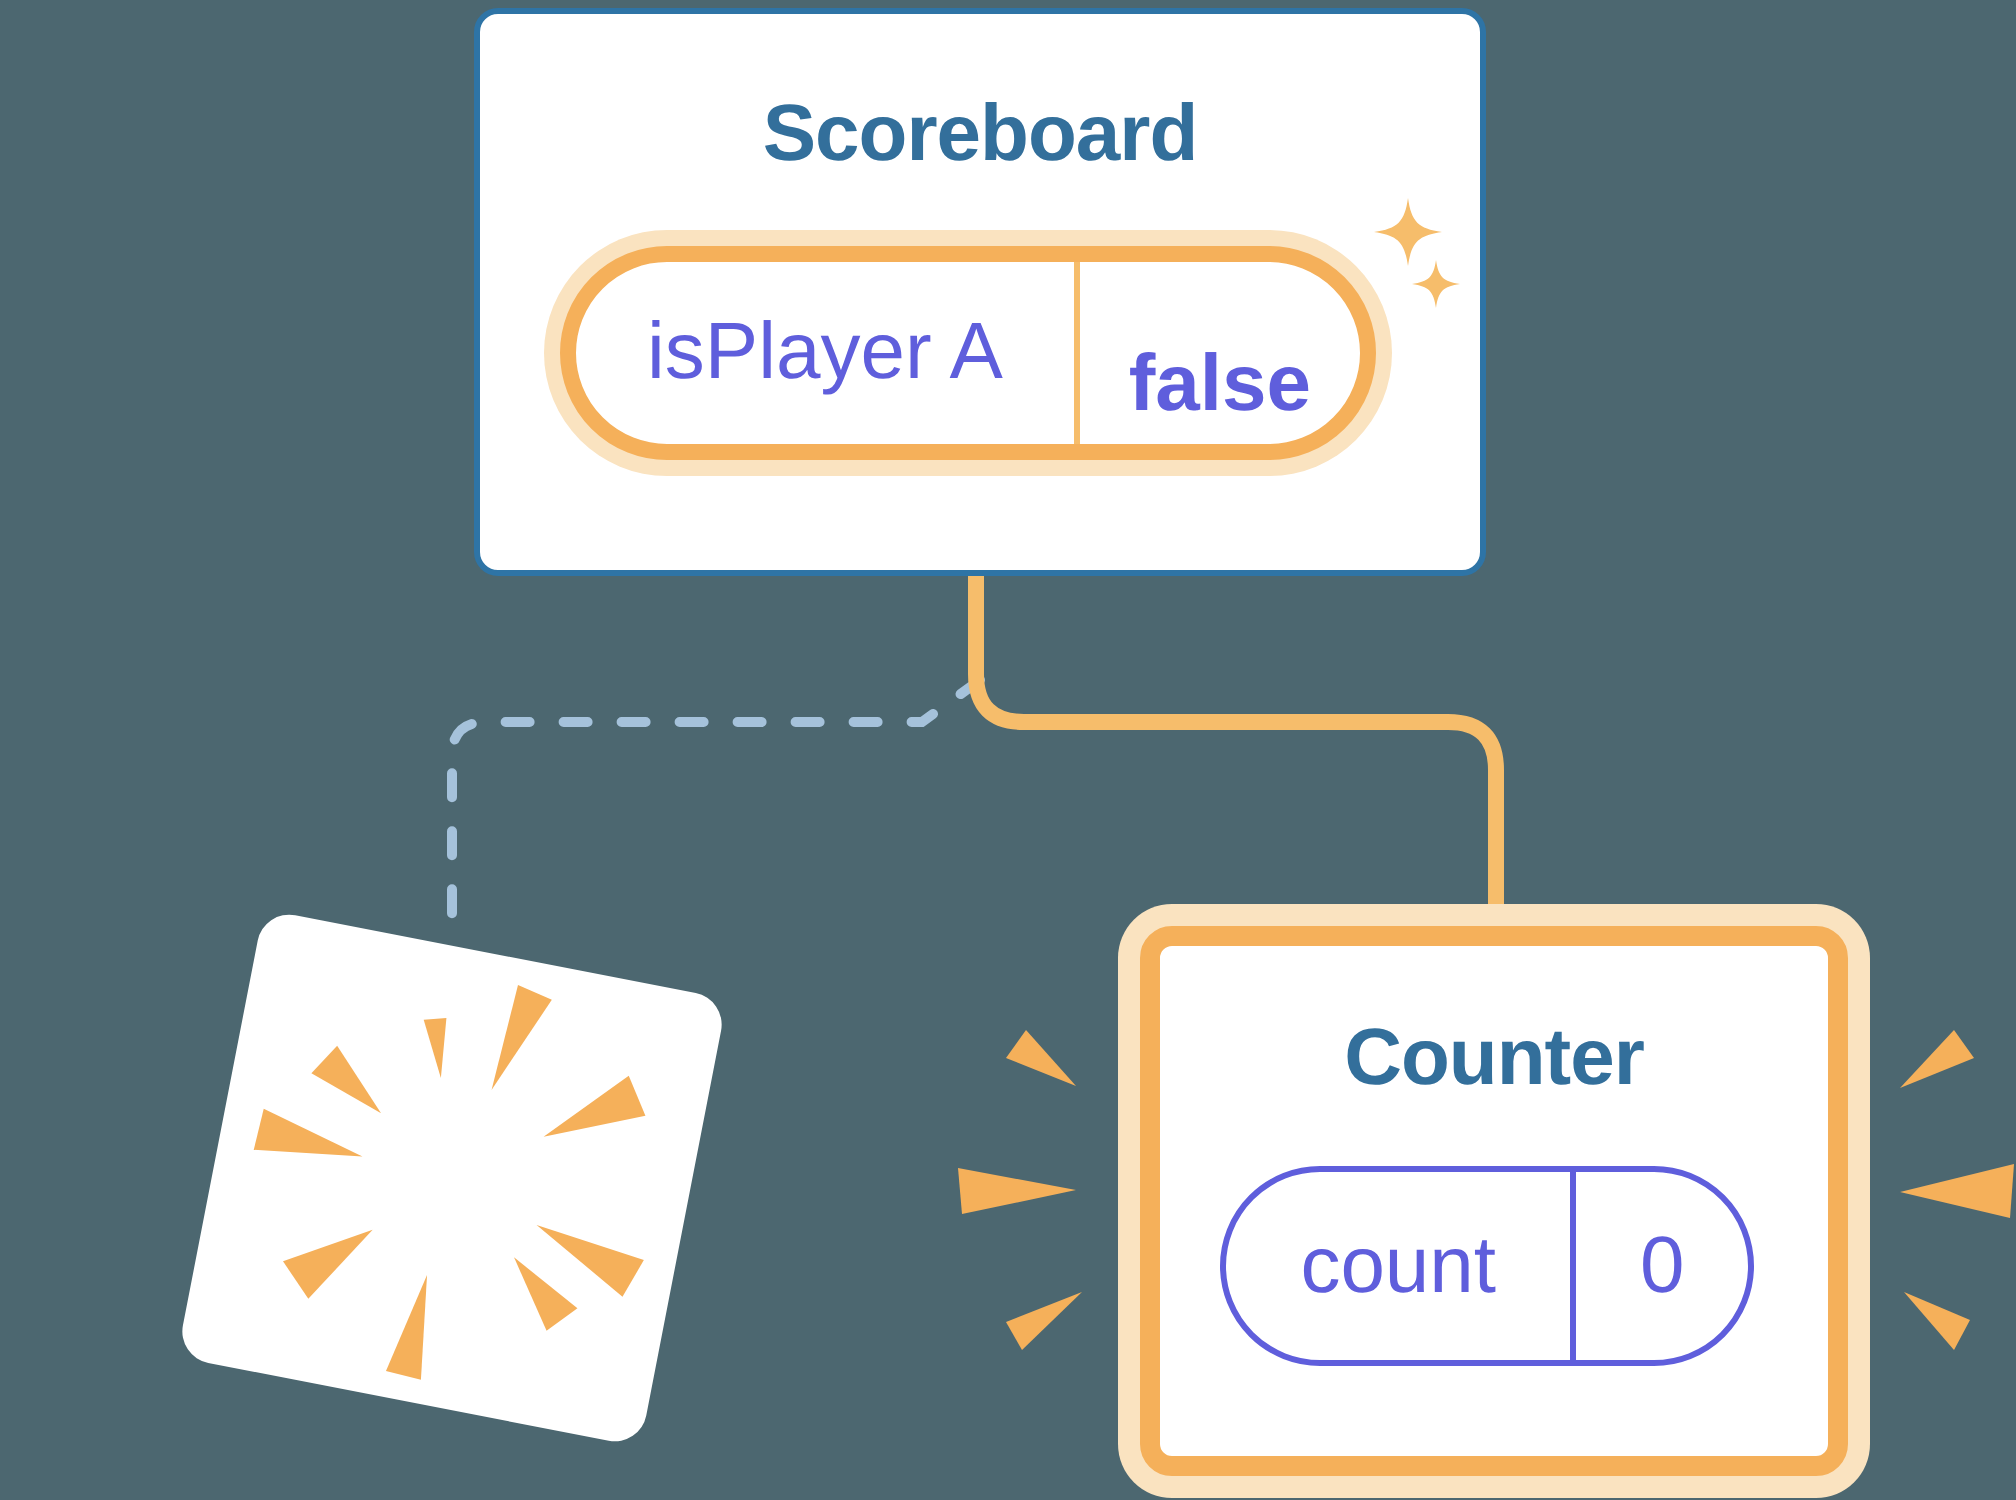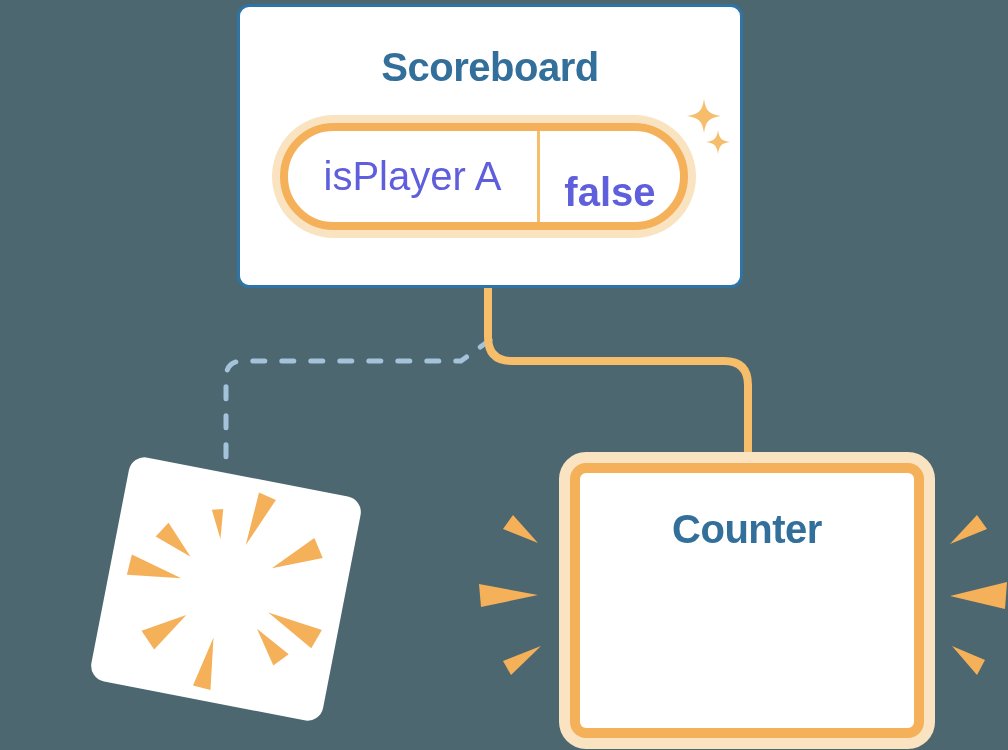--- a/index.html
+++ b/index.html
@@ -102,20 +102,24 @@
       <polygon class="burst" points="156,147 192,166 179,180"></polygon>
       <polygon class="burst" points="115,164 122,216 104,215"></polygon>
       <polygon class="burst" points="84,147 59,187 43,171"></polygon>
       <polygon class="burst" points="72,112 18,119 19,98"></polygon>
       <polygon class="burst" points="77,89 39,76 49,60"></polygon>
     </svg>
   </div>
 
   <div class="component-card counter-card">
     <div class="card-title">Counter</div>
+    <div class="state-pill pill-purple">
+      <div class="pill-key">count</div>
+      <div class="pill-value">0</div>
+    </div>
   </div>
 
   <svg class="layer layer-decor" viewBox="0 0 1008 750">
     <g>
       <path class="sparkle" d="M704,99 C705.7,110.9 709.1,114.3 721,116 C709.1,117.7 705.7,121.1 704,133 C702.3,121.1 698.9,117.7 687,116 C698.9,114.3 702.3,110.9 704,99 Z"></path>
       <path class="sparkle" d="M718,130 C719.2,138.4 721.6,140.8 730,142 C721.6,143.2 719.2,145.6 718,154 C716.8,145.6 714.4,143.2 706,142 C714.4,140.8 716.8,138.4 718,130 Z"></path>
     </g>
     <g>
       <polygon class="burst" points="538,543 513,515 503,529"></polygon>
       <polygon class="burst" points="538,595 479,584 481,607"></polygon>

